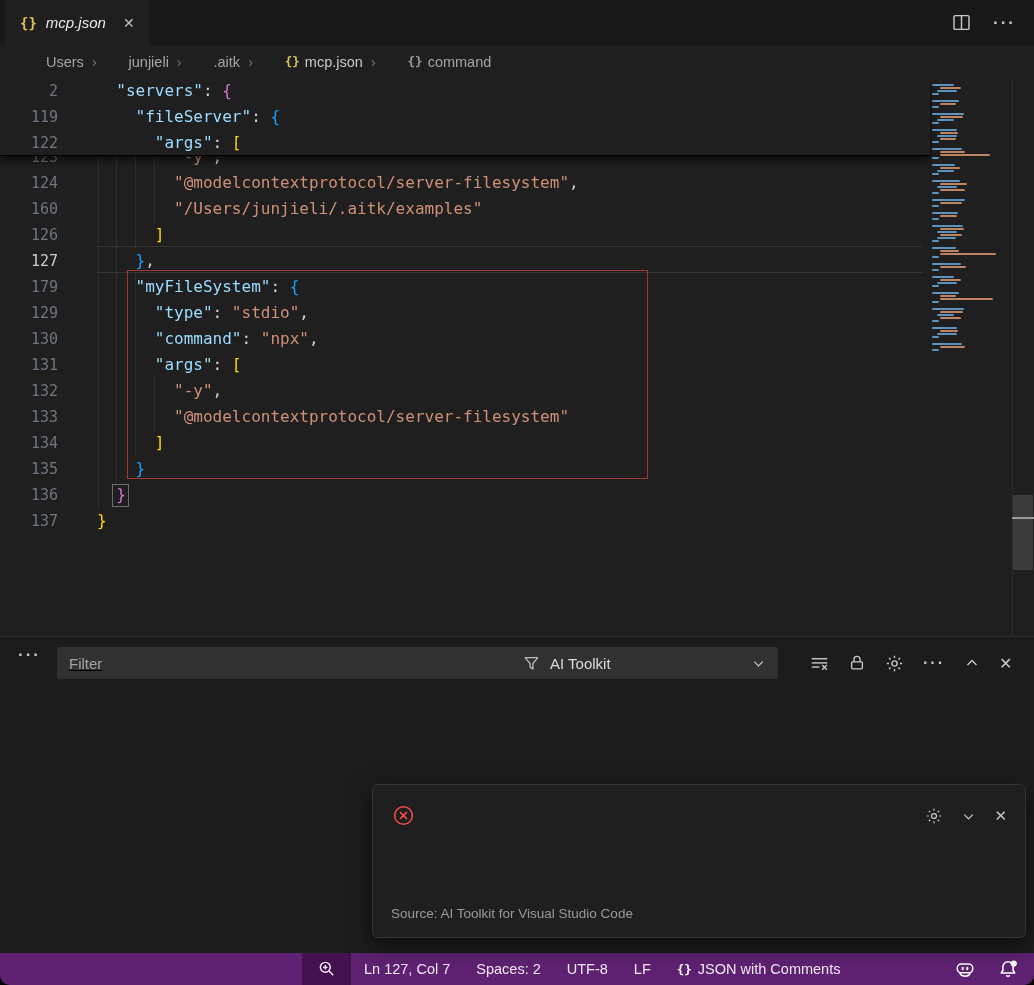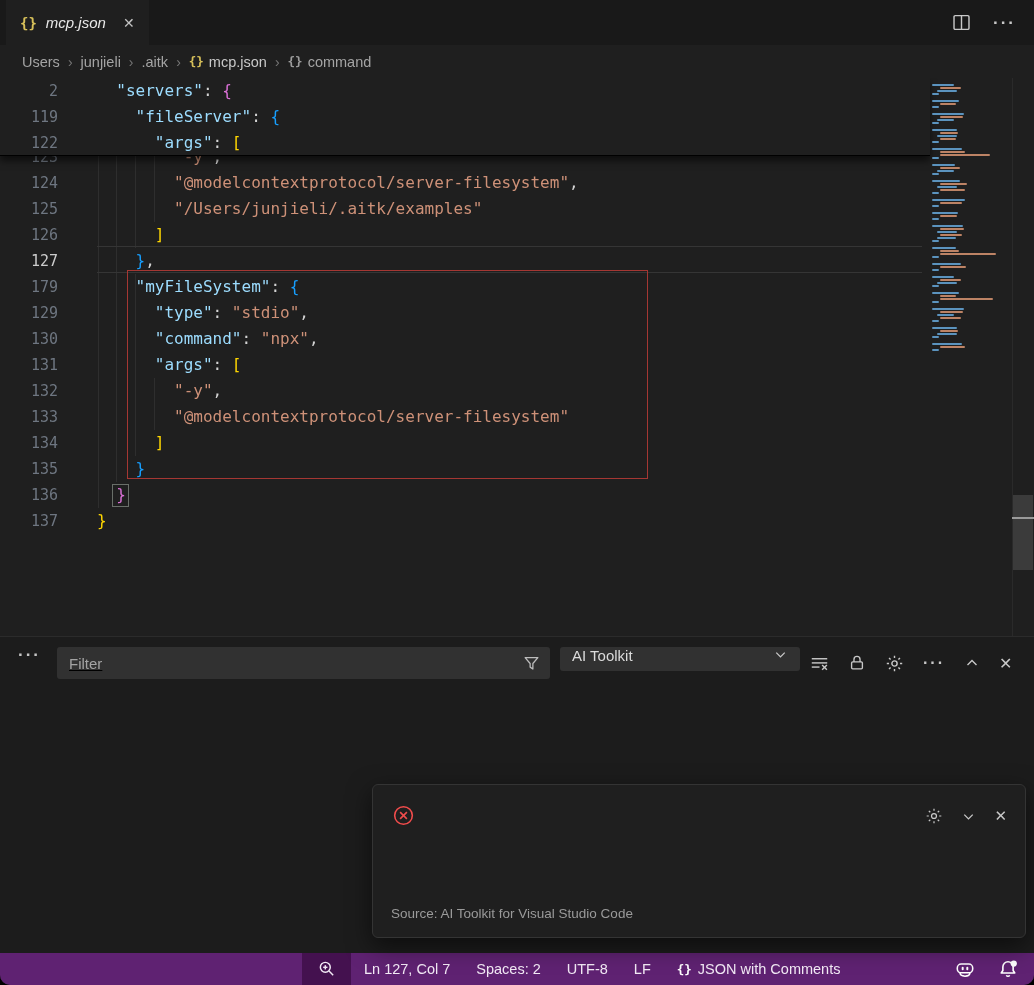--- a/index.html
+++ b/index.html
@@ -18,21 +18,21 @@
   .tab-title { color:#e9e9e9; font-size:15px; font-style:italic; }
   .tab-close { color:#c3c3c3; font-size:14px; margin-left:8px; cursor:pointer; }
   .editor-actions { position:absolute; right:18px; top:0; height:45px; display:flex; align-items:center; gap:22px; }
   .icon-btn { display:flex; align-items:center; justify-content:center; cursor:pointer; }
   .dots { color:#c8c8c8; font-size:17px; letter-spacing:2px; font-weight:bold; }
 
   
   .breadcrumb { position:absolute; left:0; top:45px; width:1034px; height:33px; background:#1f1f1f;
                 display:flex; align-items:center; padding-left:22px; gap:8px; font-size:14.5px; color:#a4a4a4; }
   .breadcrumb .sep { color:#767676; font-size:14px; }
-  .crumb { display:flex; align-items:center; gap:5px; cursor:pointer; }
+  .crumb { display:flex; align-items:center; gap:5px; cursor:pointer;margin-left:24px; }
   .crumb .braces { font-size:12.5px; }
 
   
   .editor { position:absolute; left:0; top:78px; width:1034px; height:558px; background:#1f1f1f; overflow:hidden; }
   .crow { display:flex; height:26px; line-height:26px; font-family:"DejaVu Sans Mono",monospace; font-size:16px; }
   .num { width:58px; text-align:right; color:#6e7681; flex:0 0 58px; font-size:15px; }
   .crow.active .num { color:#cccccc; }
   .codetext { white-space:pre; padding-left:39px; color:#d4d4d4; }
   .tk-p { color:#d4d4d4; } .tk-k { color:#9cdcfe; } .tk-s { color:#ce9178; }
   .tk-b1 { color:#ffd700; } .tk-b2 { color:#da70d6; } .tk-b3 { color:#179fff; }
@@ -57,22 +57,22 @@
   .panel-divider { position:absolute; left:0; top:636px; width:1034px; height:1px; background:#2b2b2b; }
   .panel { position:absolute; left:0; top:637px; width:1034px; height:316px; background:#1c1c1c; }
   .panel-more { position:absolute; left:18px; top:4px; color:#c5c5c5; font-size:17px; letter-spacing:2px;
                 font-weight:bold; cursor:pointer; height:32px; line-height:28px; }
   .filter-wrap { position:absolute; left:57px; top:10px; width:493px; height:32px; background:#313131;
                  border-radius:3px; display:flex; align-items:center;text-decoration:underline; }
   .filter-input { flex:1; background:transparent; border:none; outline:none; color:#cccccc;
                   font-size:15px; padding:0 12px; font-family:"Liberation Sans",sans-serif; }
   .filter-input::placeholder { color:#a3a3a3; }
   .filter-funnel { padding-right:10px; cursor:pointer; display:flex; }
-  .view-select { position:absolute; left:560px; top:10px; width:240px; height:24px; background:#313131;
-                 border-radius:3px; display:flex; align-items:flex-start; padding:0 12px; cursor:pointer; }
+  .view-select { position:absolute; left:538px; top:10px; width:240px; height:32px; background:#313131;
+                 border-radius:3px; display:flex; align-items:center; padding:0 12px; cursor:pointer; }
   .view-select span { color:#dbdbdb; font-size:15px; flex:1; }
   .panel-icons { position:absolute; left:810px; top:10px; height:32px; display:flex; align-items:center; gap:19px; }
 
   
   .toast { position:absolute; left:372px; top:784px; width:654px; height:154px; background:#1f1f1f;
            border:1px solid #343434; border-radius:6px; box-shadow:0 8px 24px rgba(0,0,0,.55); z-index:20; }
   .toast-head { display:flex; align-items:flex-start; padding:20px 18px 0 20px; gap:9px; }
   .toast-msg { color:#cccccc; font-size:15.5px; line-height:22px; }
   .toast-line2 { margin-left:49px; margin-top:10px; color:#cccccc; font-size:15.5px; }
   .toast-actions { margin-left:auto; display:flex; align-items:center; gap:18px; padding-top:2px; }
@@ -150,21 +150,21 @@
     <div id="code-lines">
         <div class="crow">
           <span class="num">123</span>
           <span class="codetext"><span class="tk-p">        </span><span class="tk-s">"-y"</span><span class="tk-p">,</span></span>
         </div>
         <div class="crow">
           <span class="num">124</span>
           <span class="codetext"><span class="tk-p">        </span><span class="tk-s">"@modelcontextprotocol/server-filesystem"</span><span class="tk-p">,</span></span>
         </div>
         <div class="crow">
-          <span class="num">125</span>
+          <span class="num">160</span>
           <span class="codetext"><span class="tk-p">        </span><span class="tk-s">"/Users/junjieli/.aitk/examples"</span></span>
         </div>
         <div class="crow">
           <span class="num">126</span>
           <span class="codetext"><span class="tk-p">      </span><span class="tk-b1">]</span></span>
         </div>
         <div class="crow active">
           <span class="num">127</span>
           <span class="codetext"><span class="tk-p">    </span><span class="tk-b3">}</span><span class="tk-p">,</span></span>
         </div>

